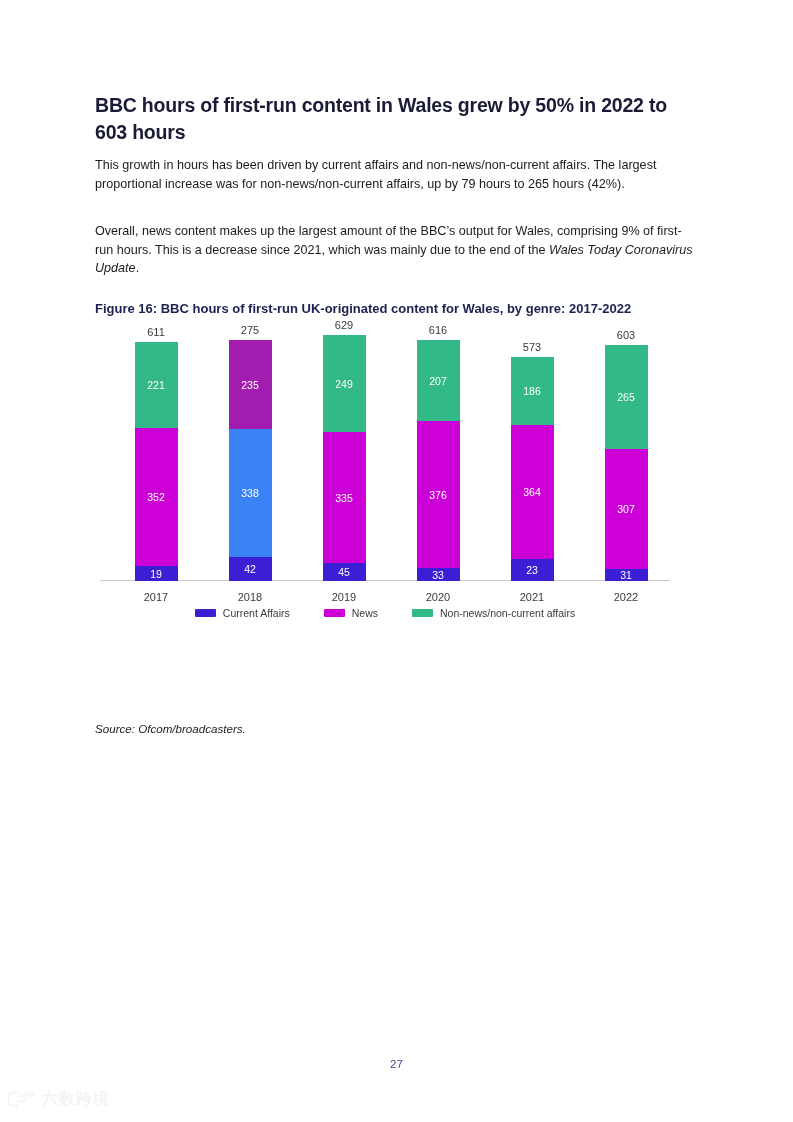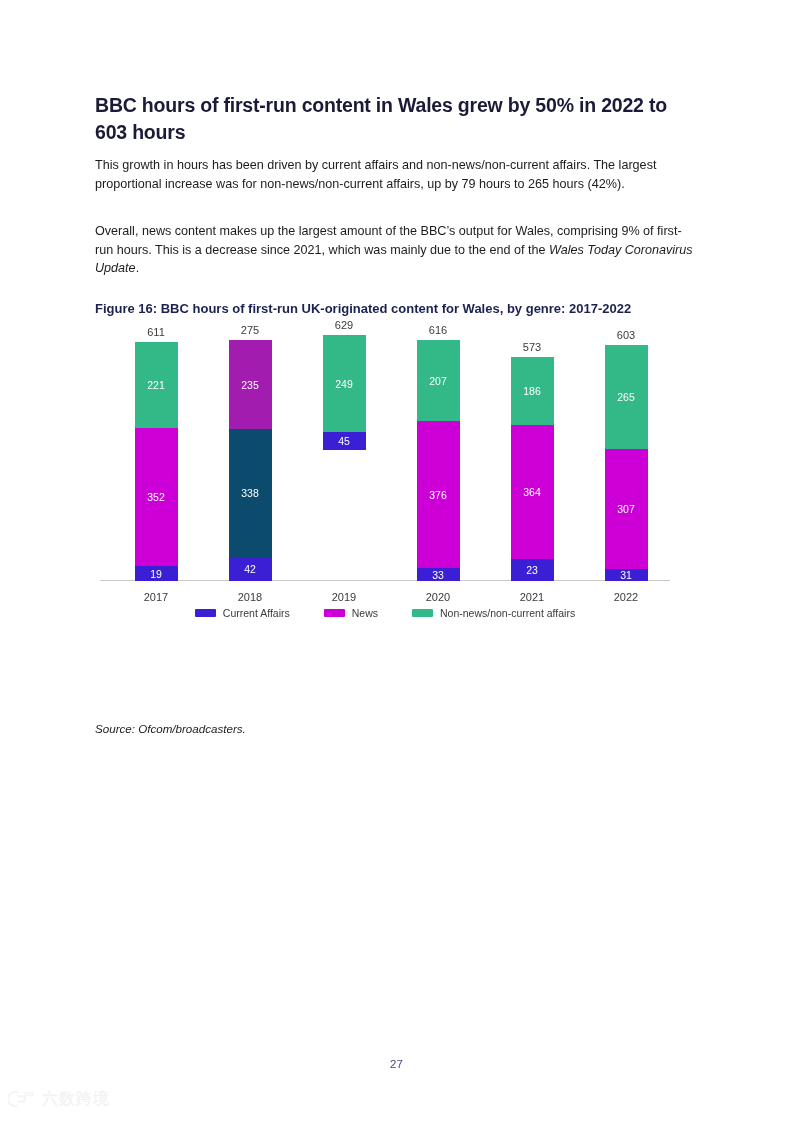--- a/index.html
+++ b/index.html
@@ -125,34 +125,37 @@
               </div>
             </div>
           </div>
           <div class="total" style="left: 14px; bottom: 306.96px;">611</div>
           <div class="xlabel" style="left: 14px;">2017</div>
           <div class="col" style="left: 108px;">
             <div class="bar" style="height: 240.525px;">
               <div class="seg" style="background: #a21caf; height: 91.9078px;">
                 <span>235</span>
               </div>
-              <div class="seg" style="background: #0c4a6e; height: 132.191px;">
+              <div class="seg" style="background: #3b82f6; height: 132.191px;">
                 <span>338</span>
               </div>
               <div class="seg" style="background: rgb(58, 31, 212); height: 25px;">
                 <span>42</span>
               </div>
             </div>
           </div>
           <div class="total" style="left: 108px; bottom: 308.525px;">275</div>
           <div class="xlabel" style="left: 108px;">2018</div>
           <div class="col" style="left: 202px;">
             <div class="bar" style="height: 246px;">
               <div class="seg" style="background: rgb(51, 184, 136); height: 97.3831px;">
                 <span>249</span>
+              </div>
+              <div class="seg" style="background: rgb(204, 0, 214); height: 131.017px;">
+                <span>335</span>
               </div>
               <div class="seg" style="background: rgb(58, 31, 212); height: 17.5994px;">
                 <span>45</span>
               </div>
             </div>
           </div>
           <div class="total" style="left: 202px; bottom: 314px;">629</div>
           <div class="xlabel" style="left: 202px;">2019</div>
           <div class="col" style="left: 296px; align-items: center;">
             <div class="bar" style="height: 240.916px;">

